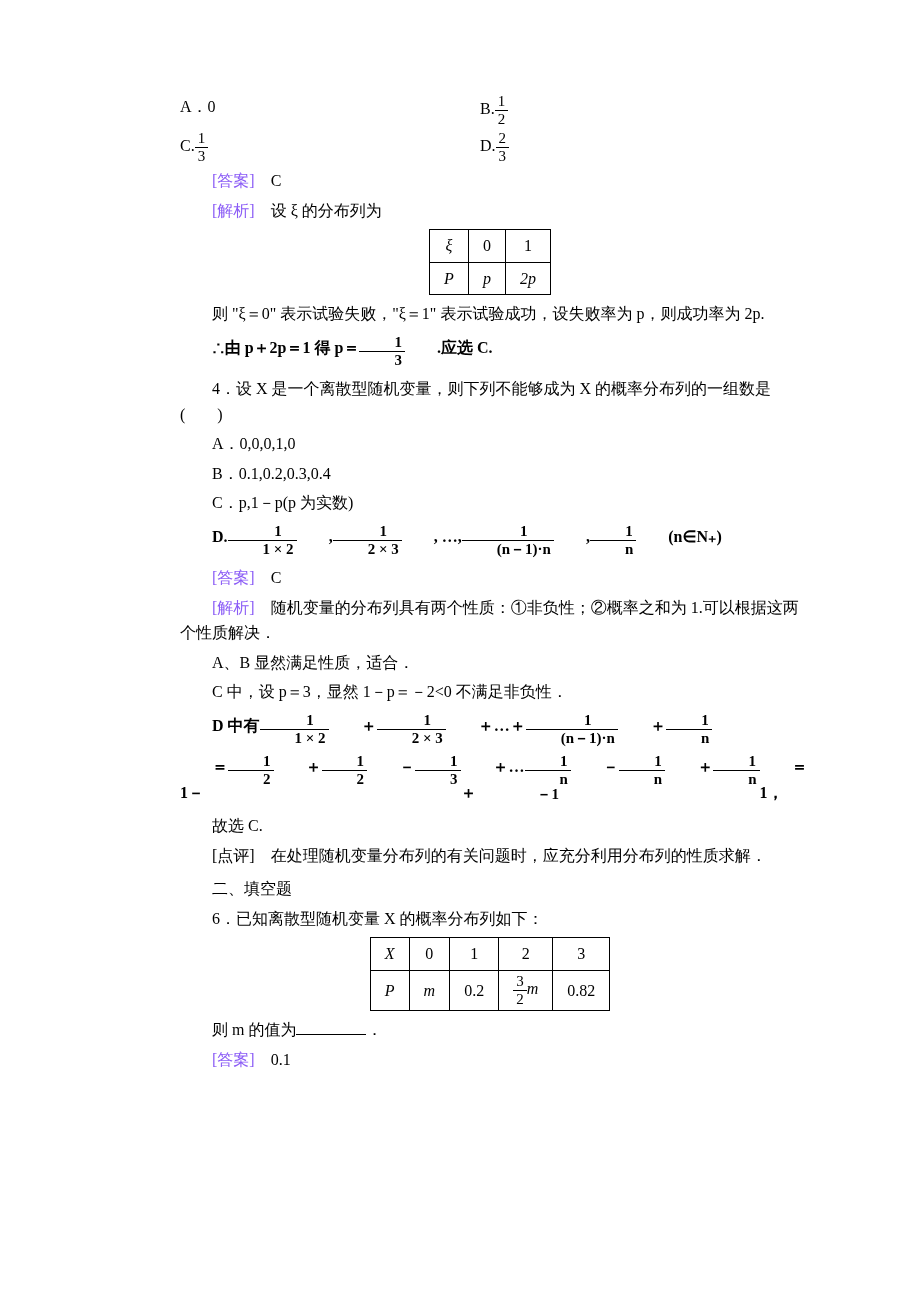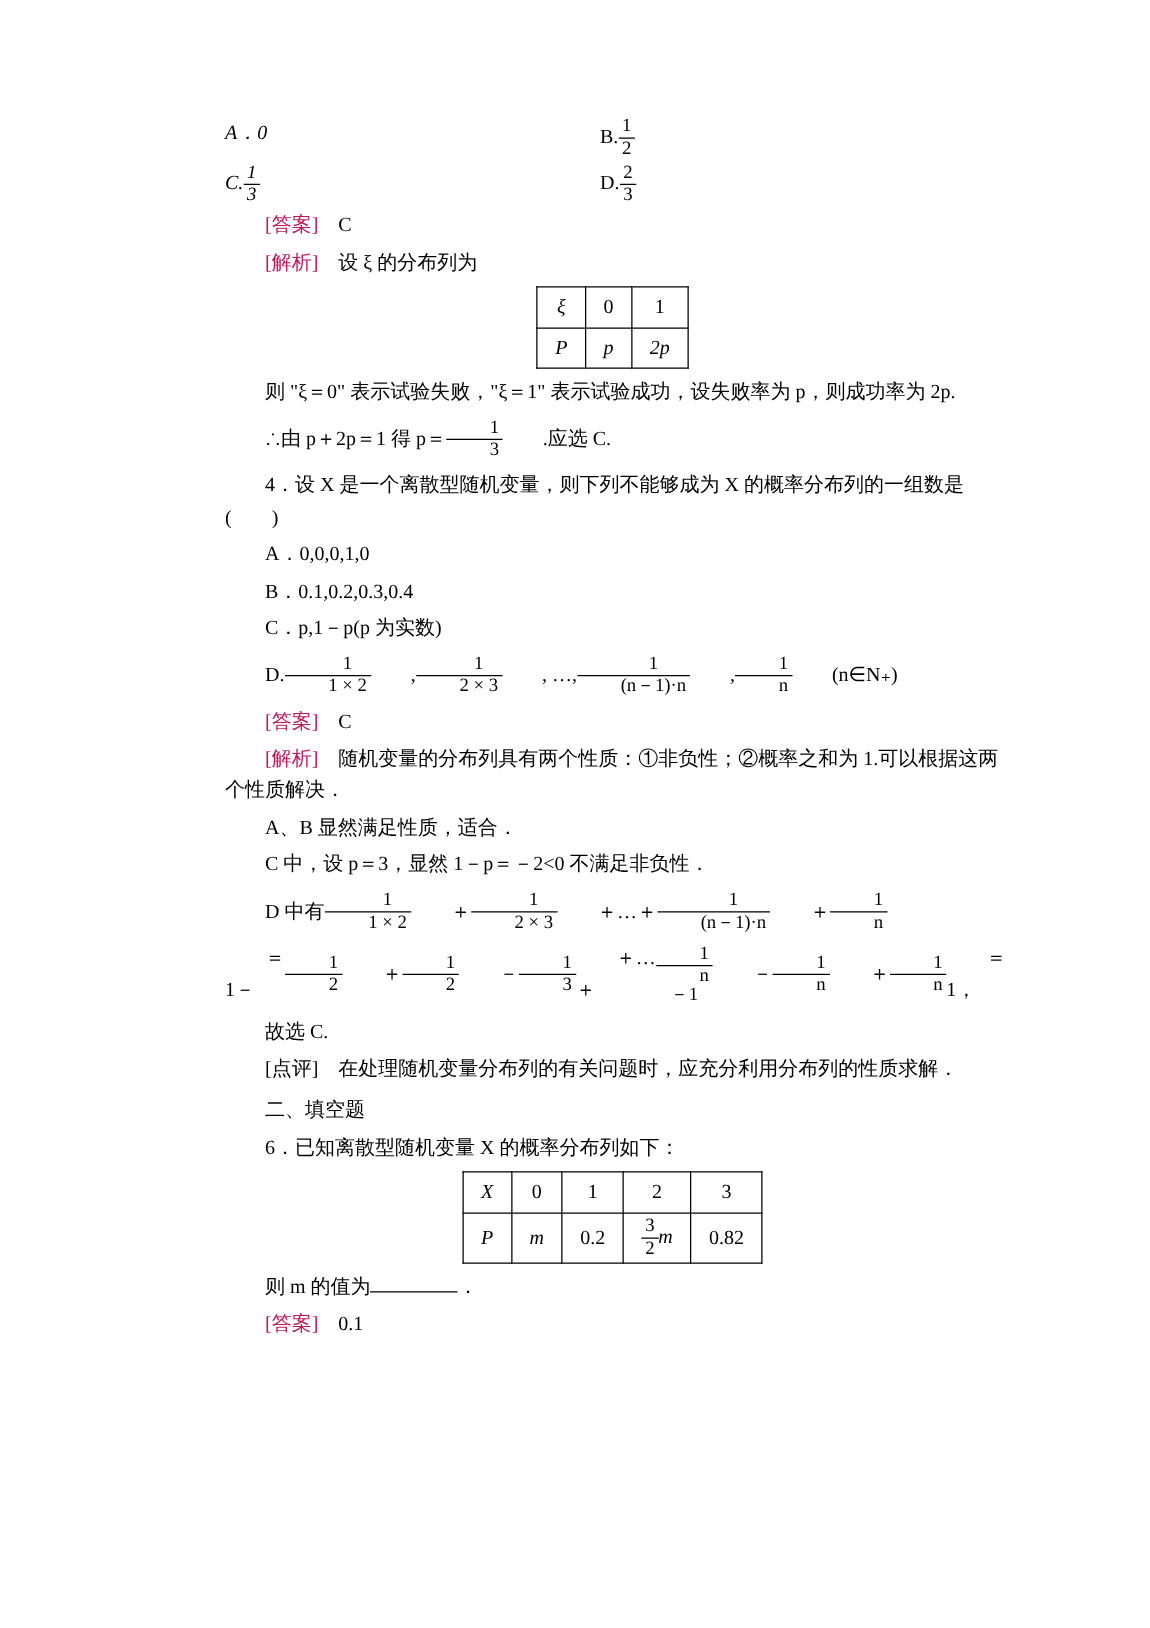--- a/index.html
+++ b/index.html
@@ -12,21 +12,20 @@
     padding: 90px 120px 80px 180px;
     width: 920px;
     box-sizing: border-box;
   }
   .options-row {
     display: flex;
     margin: 4px 0;
   }
   .opt-left {
     flex: 0 0 300px;
-    font-style: italic;
   }
   .opt-right {
     flex: 1;
   }
   .frac {
     display: inline-block;
     vertical-align: middle;
     text-align: center;
     line-height: 1.0;
     font-size: 15px;
@@ -34,21 +33,21 @@
   .frac .num {
     display: block;
     padding: 0 3px 1px 3px;
     border-bottom: 1px solid #000;
   }
   .frac .den {
     display: block;
     padding: 1px 3px 0 3px;
   }
   .ans-label {
-    color: #be185d;
+    color: #8b5cf6;
   }
   .indent {
     text-indent: 2em;
   }
   .para {
     margin: 4px 0;
   }
   table.dist {
     border-collapse: collapse;
     margin: 6px auto;
@@ -70,21 +69,21 @@
   }
   .blank {
     display: inline-block;
     border-bottom: 1px solid #000;
     width: 70px;
     height: 1em;
     vertical-align: baseline;
   }
   .row-frac {
     display: inline-flex;
-    align-items: center;
+    font-weight: bold;
   }
 </style>
 </head>
 <body>
 
 
 
 
 <div class="options-row">
   <div class="opt-left"><span>A．0</span></div>

